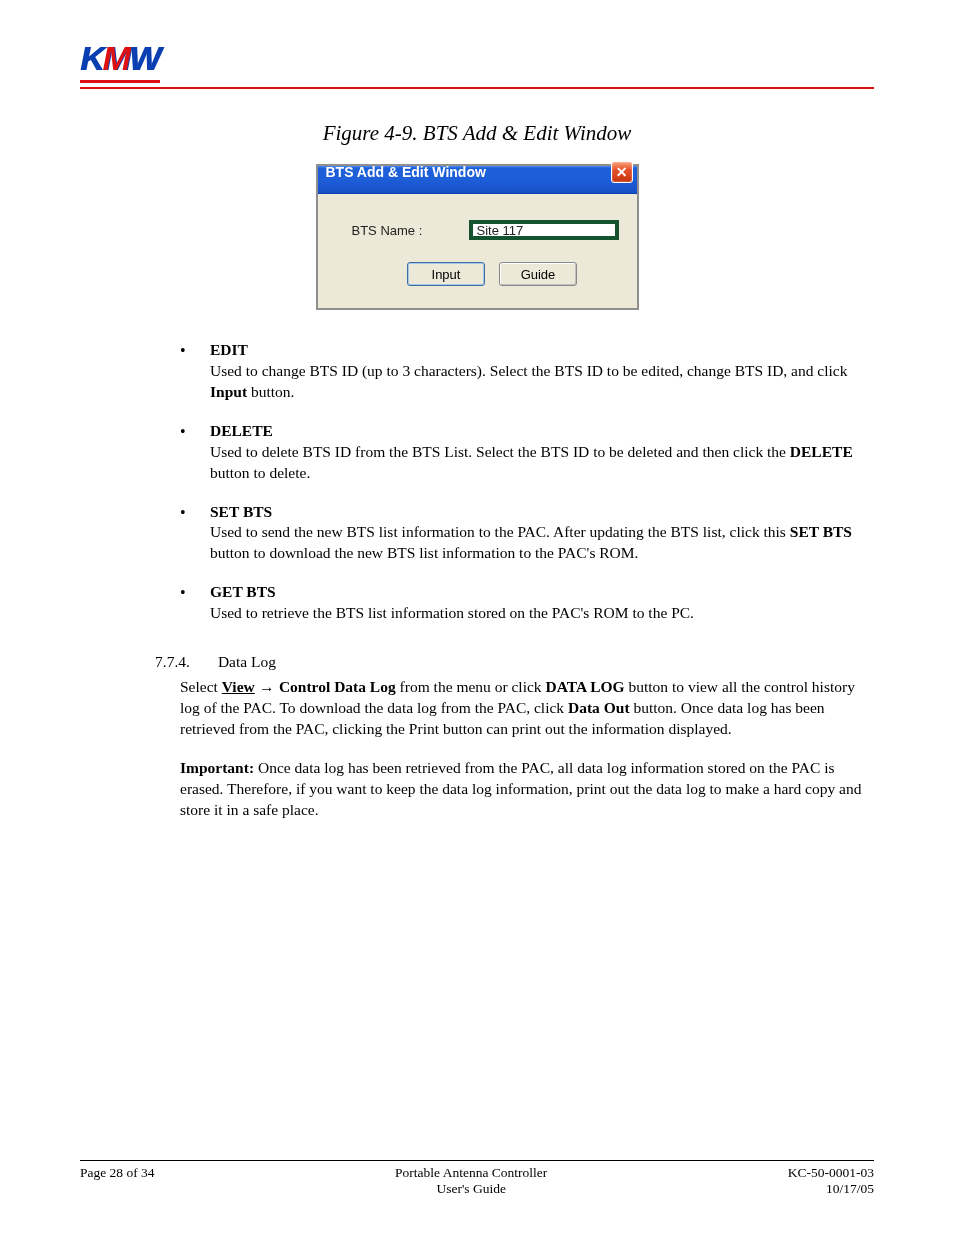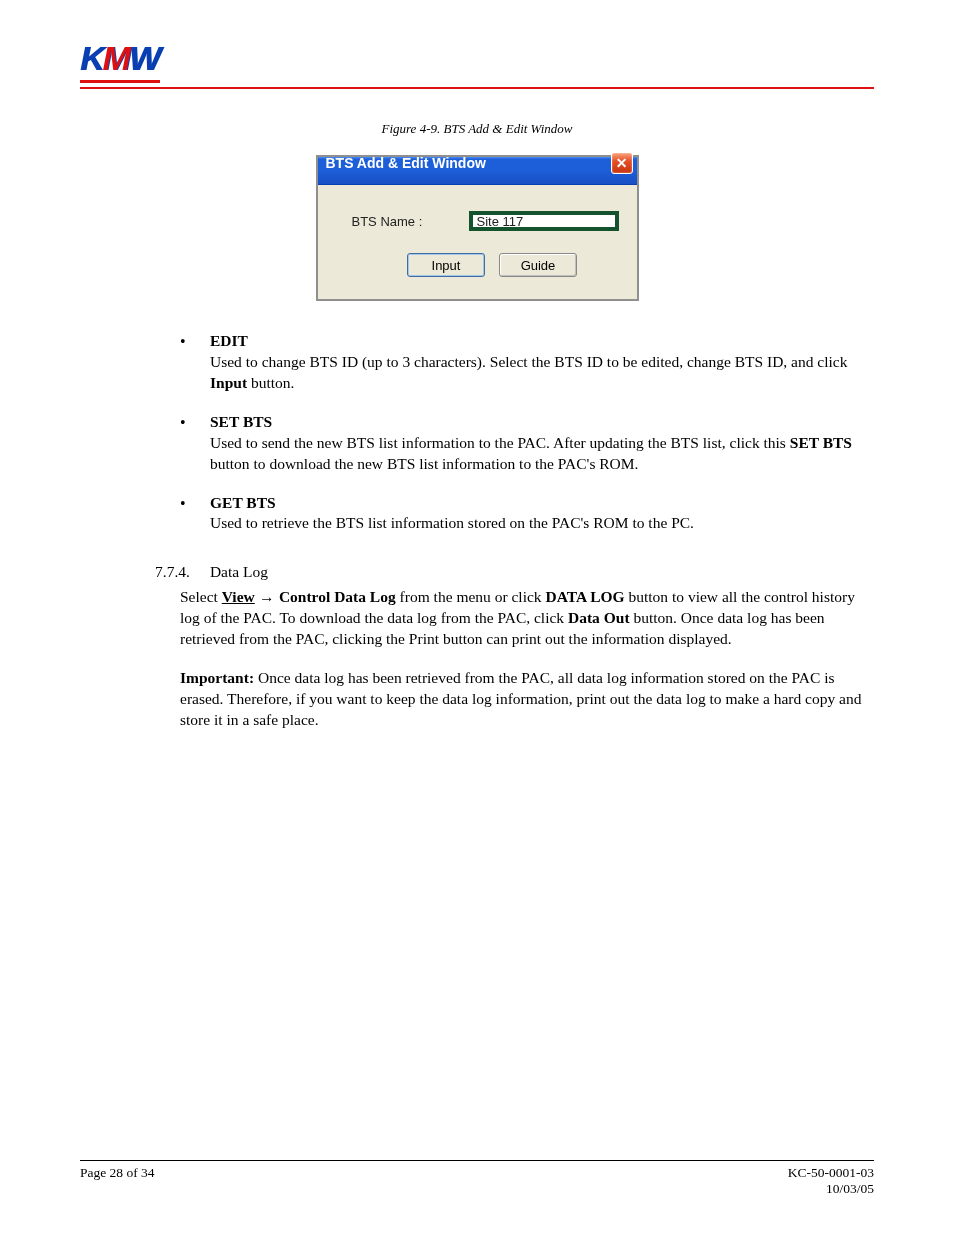--- a/index.html
+++ b/index.html
@@ -40,21 +40,21 @@
   .logo-text.red { color: #d11; }
   .logo-underline {
     width: 80px;
     height: 3px;
     background: #d11;
     margin-top: 2px;
   }
   .figure-caption {
     text-align: center;
     font-style: italic;
-    font-size: 13px;
+    font-size: 21px;
     margin: 10px 0 18px 0;
   }
   .dialog-wrap {
     display: flex;
     justify-content: center;
     margin-bottom: 30px;
   }
   .win-dialog {
     width: 323px;
     border: 2px solid #8f8f8f;
@@ -153,21 +153,21 @@
   ul.bullets > li::before {
     content: "•";
     position: absolute;
     left: 0;
     top: 0;
     font-size: 16px;
   }
   .item-title { font-weight: bold; }
   .section-row {
     display: flex;
-    gap: 20px;
+    gap: 28px;
     margin: 28px 0 4px 35px;
     font-size: 15.5px;
   }
   .section-body {
     margin: 0 0 0 60px;
     font-size: 15.5px;
     line-height: 1.35;
   }
   .section-body p { margin: 0 0 18px 0; }
   .u { text-decoration: underline; }
@@ -225,20 +225,26 @@
 
   <div class="content-block">
     <ul class="bullets">
       <li>
         <span class="item-title">EDIT</span><br>
         <span>
           <span>Used to change BTS ID (up to 3 characters). Select the BTS ID to be edited, change BTS ID, and click </span><span class="b">Input</span><span> button.</span>
         </span>
       </li>
       <li>
+        <span class="item-title">DELETE</span><br>
+        <span>
+          <span>Used to delete BTS ID from the BTS List.  Select the BTS ID to be deleted and then click the </span><span class="b">DELETE</span><span> button to delete.</span>
+        </span>
+      </li>
+      <li>
         <span class="item-title">SET BTS</span><br>
         <span>
           <span>Used to send the new BTS list information to the PAC. After updating the BTS list, click this </span><span class="b">SET BTS</span><span> button to download the new BTS list information to the PAC's ROM.</span>
         </span>
       </li>
       <li>
         <span class="item-title">GET BTS</span><br>
         <span>Used to retrieve the BTS list information stored on the PAC's ROM to the PC.</span>
       </li>
     </ul>
@@ -253,17 +259,21 @@
       </p>
       <p>
         <span class="b">Important:</span><span> Once data log has been retrieved from the PAC, all data log information stored on the PAC is erased. Therefore, if you want to keep the data log information, print out the data log to make a hard copy and store it in a safe place.</span>
       </p>
     </div>
   </div>
 </div>
 
 <div class="footer">
   <div>Page 28 of 34</div>
+  <div class="footer-center">
+    <span>Portable Antenna Controller</span><br>
+    <span>User's Guide</span>
+  </div>
   <div class="footer-right">
     <span>KC-50-0001-03</span><br>
-    <span>10/03/05</span>
+    <span>10/17/05</span>
   </div>
 </div>
 
 </body></html>

